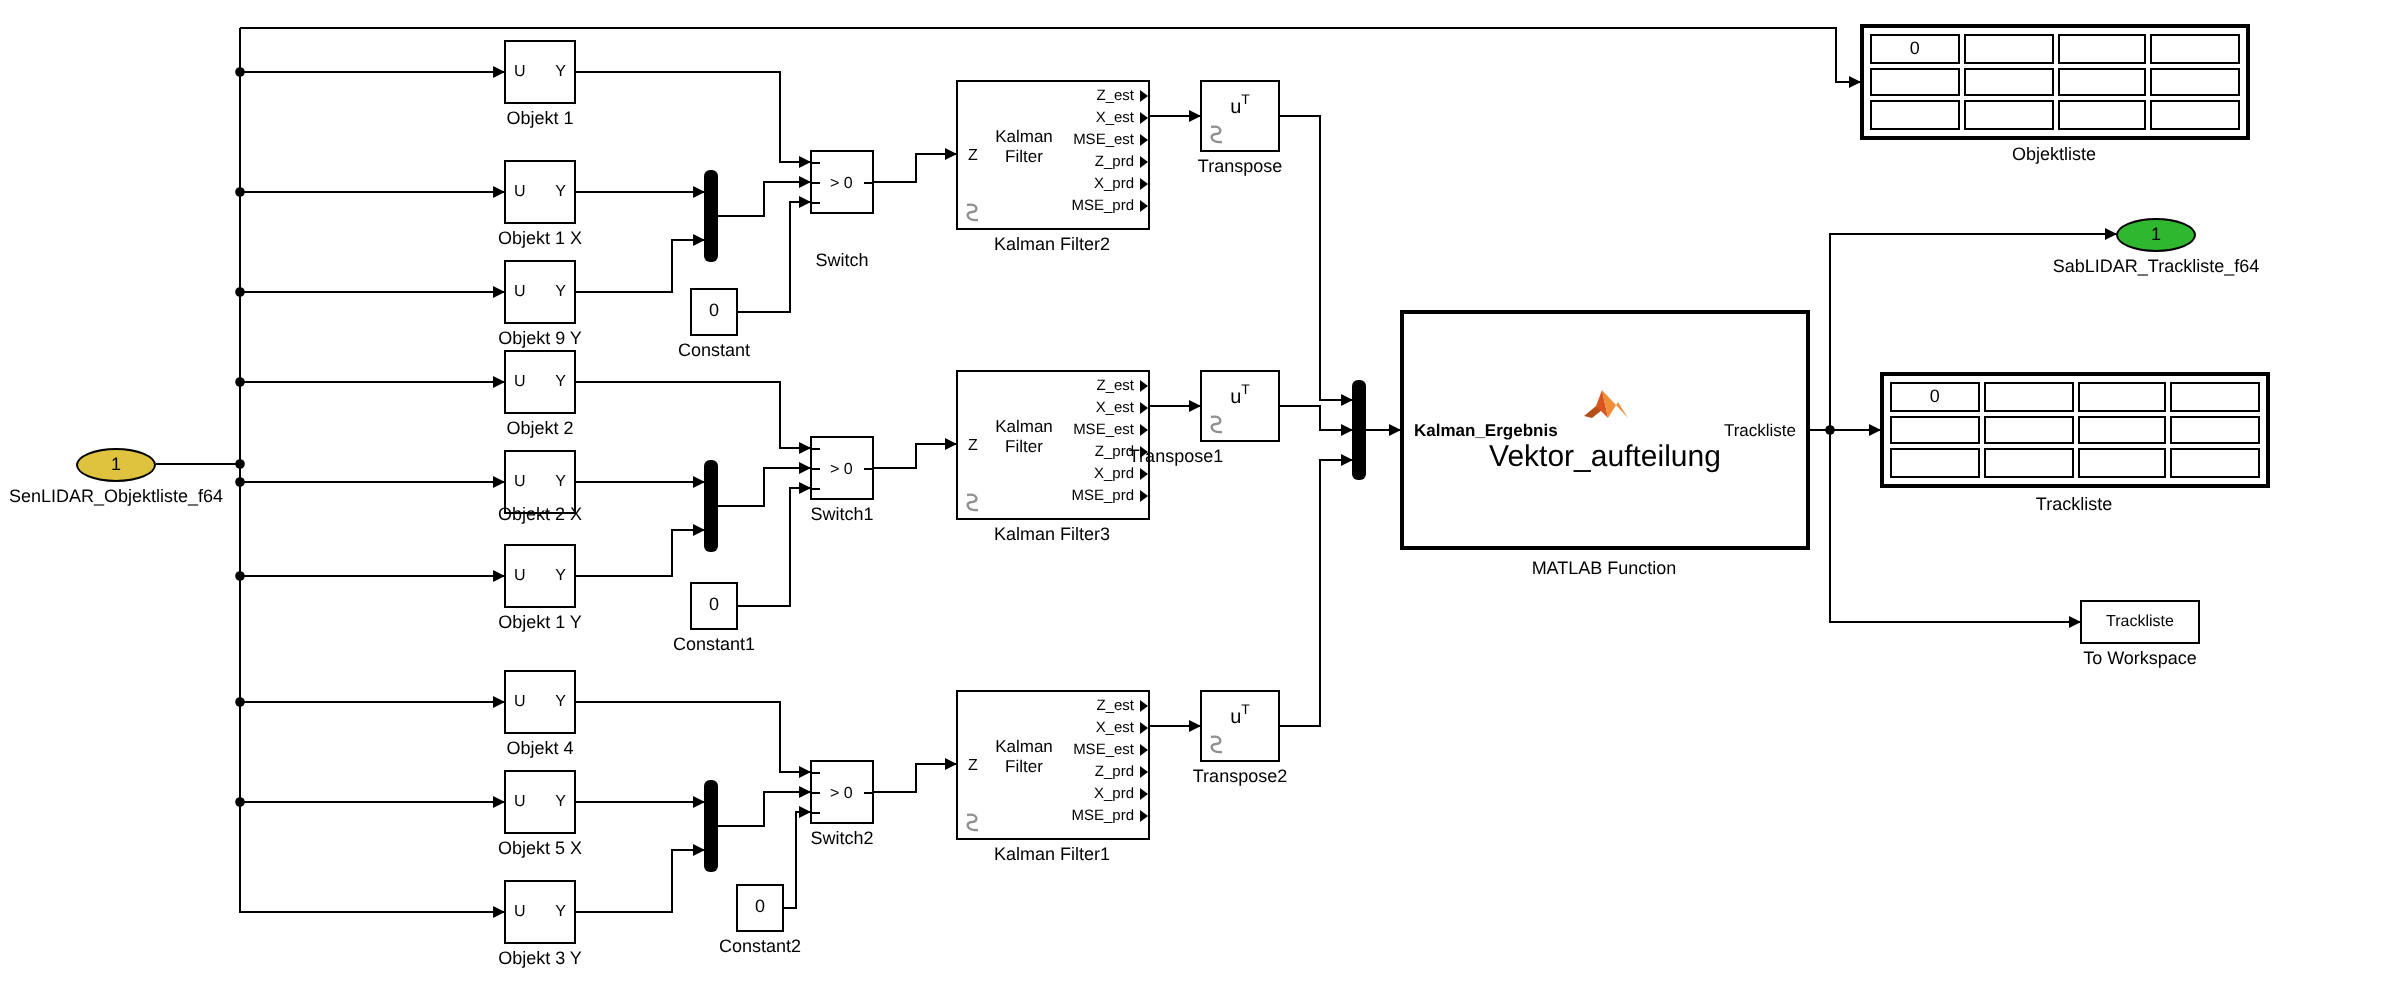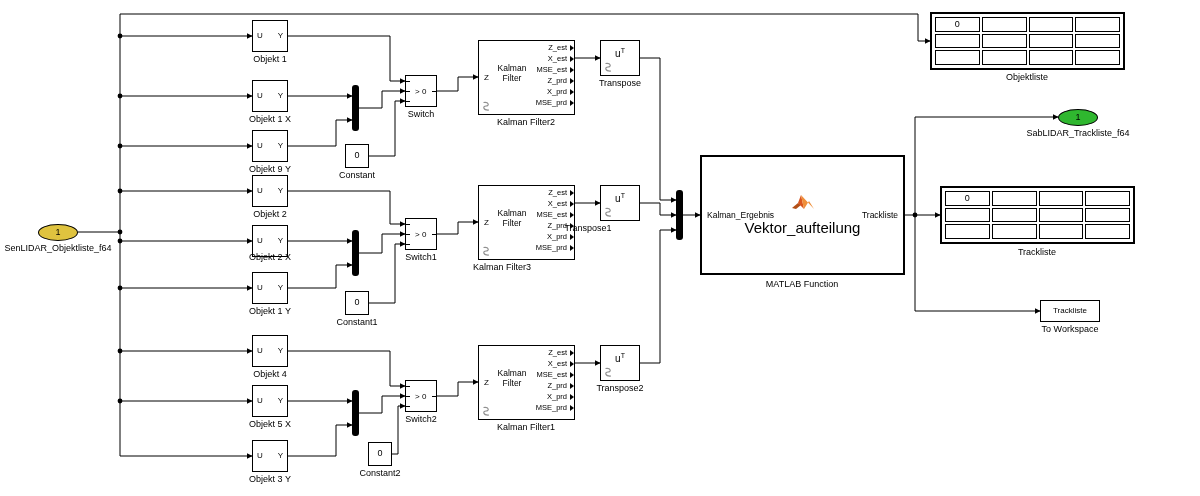--- a/index.html
+++ b/index.html
@@ -22,21 +22,21 @@
   .kalman .kz { position:absolute; left:5px; top:32px; font-size:8px; }
   .kalman .ktitle { position:absolute; left:10px; top:22px; width:46px; text-align:center; font-size:8.5px; line-height:10px; }
   .kport { position:absolute; right:7px; font-size:7.5px; line-height:8px; }
   .ptri { position:absolute; right:0; width:0; height:0; border-top:3px solid transparent; border-bottom:3px solid transparent; border-left:4px solid #000; }
   .badge { position:absolute; left:3px; bottom:2px; }
   .transpose { width:40px; height:36px; }
   .transpose .tglyph { position:absolute; left:0; right:0; top:6px; text-align:center; font-size:10px; }
   .transpose sup { font-size:7px; }
   .oval { position:absolute; width:40px; height:17px; border:1px solid #000; border-radius:50%; text-align:center; line-height:15px; font-size:9px; }
   .mfunc { width:205px; height:120px; border-width:2px; }
-  .mfunc .min { position:absolute; left:5px; top:53px; font-size:8.5px; }
+  .mfunc .min { position:absolute; left:5px; top:53px; font-size:8.5px;font-weight:bold; }
   .mfunc .mout { position:absolute; right:5px; top:53px; font-size:8.5px; }
   .mfunc .mcenter { position:absolute; left:0; right:0; top:36px; text-align:center; }
   .mfunc .mfname { font-size:15px; margin-top:2px; }
   .display { border:2px solid #000; display:grid; grid-template-columns:repeat(4,1fr); grid-template-rows:repeat(3,1fr); gap:2px; padding:3px; }
   .display .cell { border:1px solid #000; background:#fff; font-size:9px; display:flex; align-items:center; justify-content:center; }
   .tows { width:60px; height:22px; text-align:center; line-height:19px; font-size:8px; }
 </style>
 </head>
 <body>
 
@@ -165,21 +165,21 @@
   <div class="mux" style="left:352px;top:390px;height:46px"></div>
   <div class="mux" style="left:676px;top:190px;height:50px"></div>
 
   <div class="block switch" style="left:405px;top:75px">
       <i class="tick" style="top:5px"></i>
       <i class="tick" style="top:15px"></i>
       <i class="tick" style="top:25px"></i>
       <i class="tick r" style="top:15px"></i>
       <span class="crit">&gt; 0</span>
     </div>
-  <div class="label" style="left:421px;top:109px">Switch</div>
+  <div class="label" style="left:421px;top:125px">Switch</div>
 
   <div class="block switch" style="left:405px;top:218px">
       <i class="tick" style="top:5px"></i>
       <i class="tick" style="top:15px"></i>
       <i class="tick" style="top:25px"></i>
       <i class="tick r" style="top:15px"></i>
       <span class="crit">&gt; 0</span>
     </div>
   <div class="label" style="left:421px;top:252px">Switch1</div>
 
@@ -234,21 +234,21 @@
     <i class="ptri" style="top:4px"></i>
       <i class="ptri" style="top:15px"></i>
       <i class="ptri" style="top:26px"></i>
       <i class="ptri" style="top:37px"></i>
       <i class="ptri" style="top:48px"></i>
       <i class="ptri" style="top:59px"></i>
     <svg class="badge" width="9" height="11" viewBox="0 0 9 11">
         <path d="M1.5 1.5 C7 .5 7.5 5 4 5 C.5 5 1 9.5 7 9" stroke="#909090" stroke-width="1.2" fill="none"></path>
       </svg>
   </div>
-  <div class="label" style="left:502px;top:262px">Kalman Filter3</div>
+  <div class="label" style="left:526px;top:262px">Kalman Filter3</div>
 
   <div class="block kalman" style="left:478px;top:345px">
     <span class="kz">Z</span>
     <span class="ktitle">Kalman Filter</span>
     <span class="kport" style="top:3px">Z_est</span>
     <span class="kport" style="top:14px">X_est</span>
     <span class="kport" style="top:25px">MSE_est</span>
     <span class="kport" style="top:36px">Z_prd</span>
     <span class="kport" style="top:47px">X_prd</span>
     <span class="kport" style="top:58px">MSE_prd</span>

